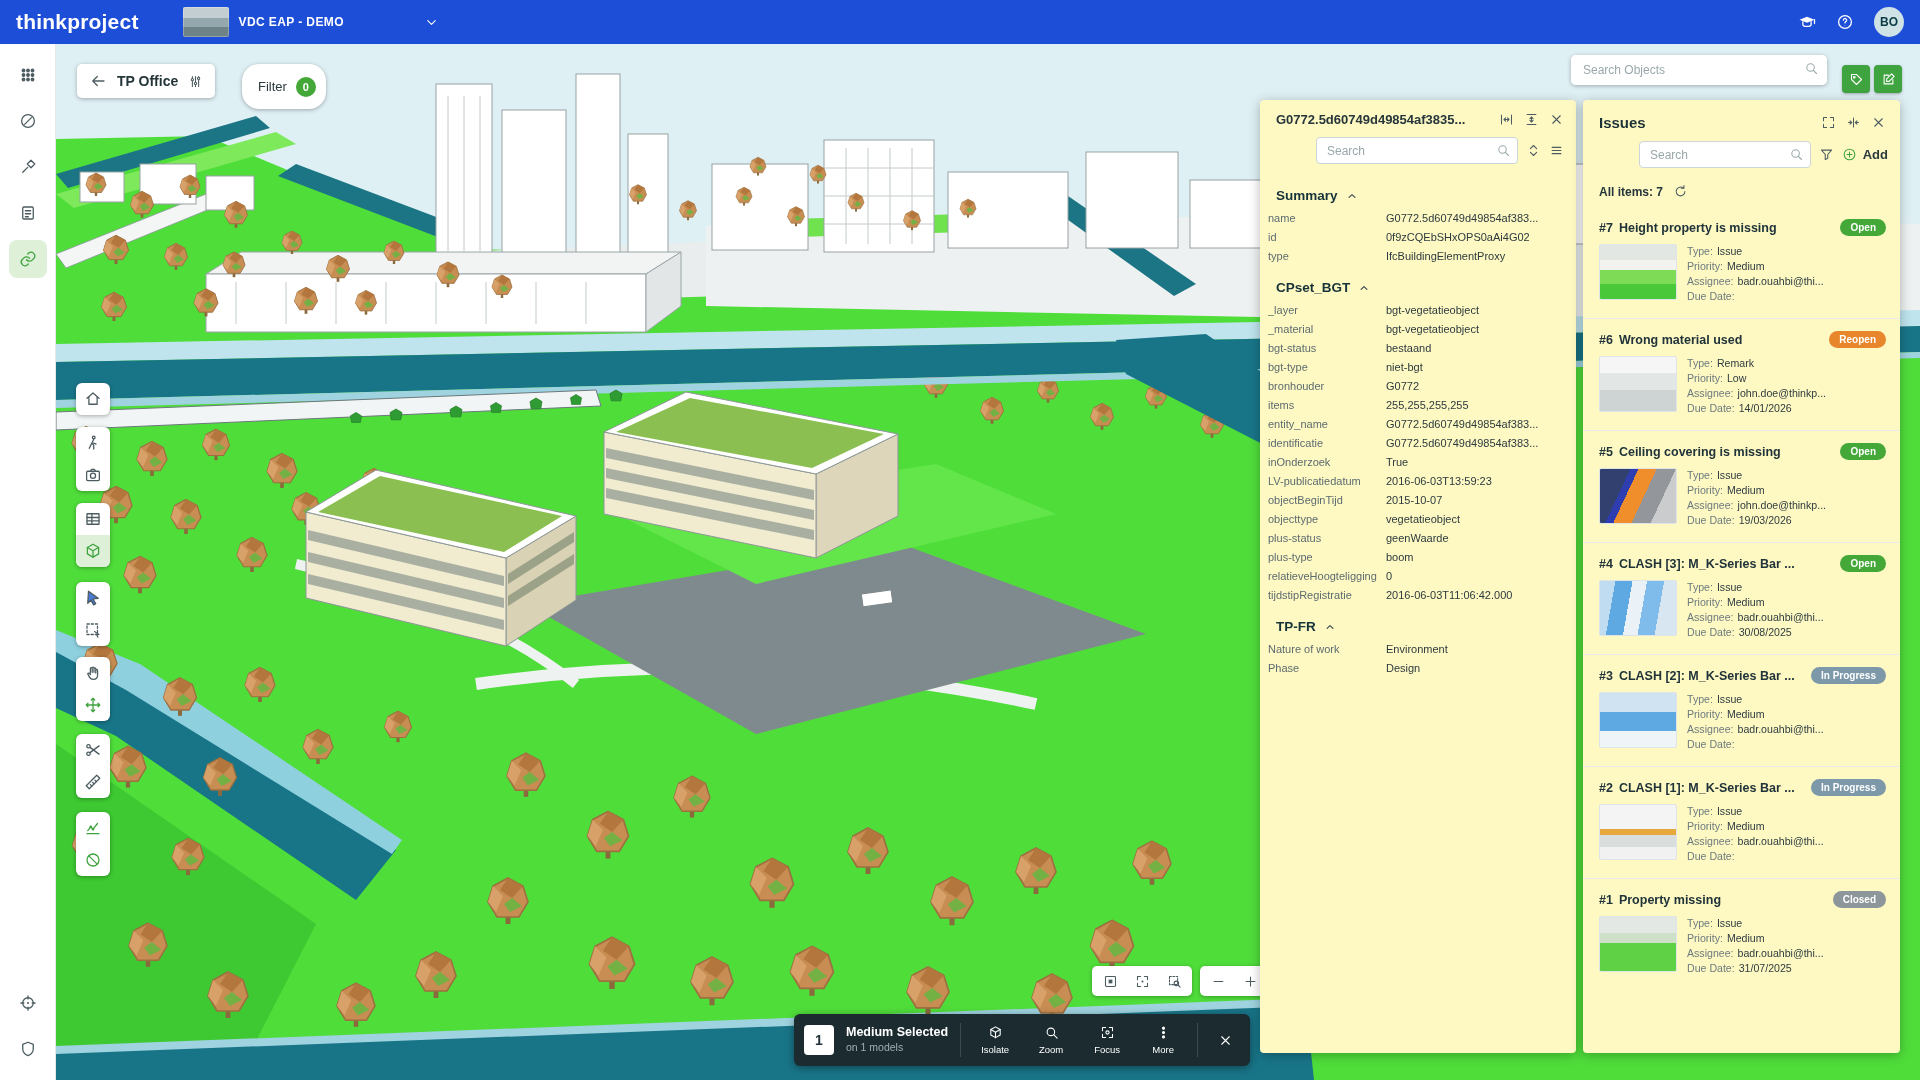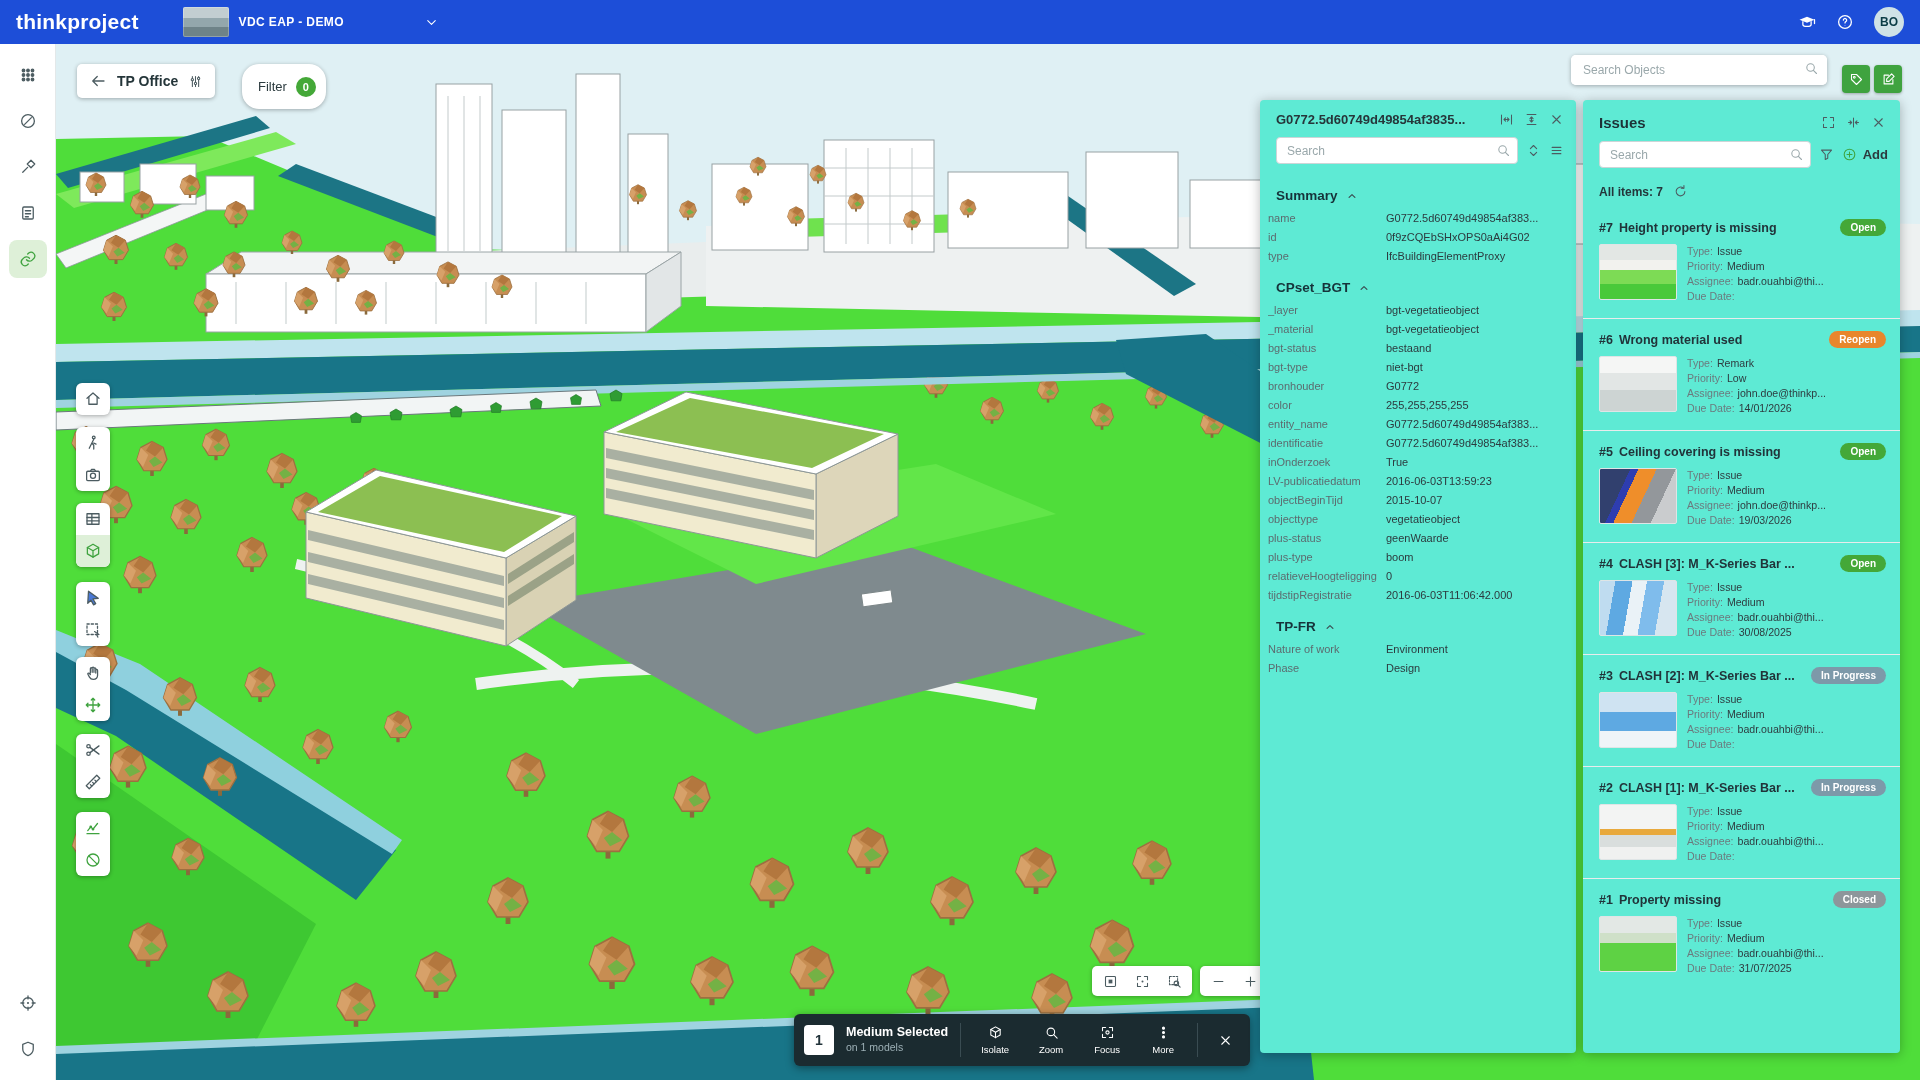--- a/index.html
+++ b/index.html
@@ -72,29 +72,29 @@
            font-size:14px;display:flex;align-items:center;justify-content:center;}
   .sel-txt{line-height:15px;}
   .sel-title{color:#fff;font-size:12.5px;font-weight:bold;}
   .sel-sub{color:#9db0b6;font-size:10.5px;}
   .sel-div{width:1px;height:34px;background:#3a4c52;}
   .sel-btn{display:flex;flex-direction:column;align-items:center;justify-content:center;width:44px;
            color:#fff;font-size:9.5px;gap:4px;cursor:pointer;}
   .sel-close{width:30px;display:flex;align-items:center;justify-content:center;cursor:pointer;}
 
   
-  .panel{position:absolute;background:#5eead4;border-radius:4px;box-shadow:0 2px 12px rgba(0,0,0,.28);z-index:30;}
+  .panel{position:absolute;background:#fef9c3;border-radius:4px;box-shadow:0 2px 12px rgba(0,0,0,.28);z-index:30;}
   .props{left:1260px;top:100px;width:316px;height:953px;overflow:hidden;}
   .issues{left:1583px;top:100px;width:317px;height:953px;display:flex;flex-direction:column;overflow:hidden;}
 
   .p-header{display:flex;align-items:center;padding:12px 12px 6px 16px;}
   .p-title{font-size:13px;font-weight:bold;color:#26363a;flex:1;white-space:nowrap;overflow:hidden;text-overflow:ellipsis;}
   .hicon{margin-left:10px;cursor:pointer;flex:none;}
 
-  .search-row{display:flex;align-items:center;gap:8px;padding:4px 12px 10px 16px;}
+  .search-row{display:flex;align-items:center;gap:8px;padding:4px 12px 10px 16px;margin-left:40px;}
   .search-box{flex:1;position:relative;}
   .search-box input{width:100%;height:27px;border:1px solid #ccd5d7;border-radius:4px;padding:0 28px 0 10px;
                     font-size:12px;color:#42535a;font-family:inherit;outline:none;}
   .search-box .mag{position:absolute;right:7px;top:6px;}
   input::placeholder{color:#9aa8ab;}
 
   .sec-header{display:flex;align-items:center;gap:7px;padding:14px 16px 6px;font-size:13.5px;
               font-weight:bold;color:#16333a;cursor:pointer;}
   .chev-ic{width:14px;height:14px;display:block;}
   .prow{display:flex;padding:3px 8px;font-size:11px;line-height:13px;}
@@ -684,21 +684,21 @@
       </div>
       <div class="prow">
         <span class="k">bgt-type</span>
         <span class="v">niet-bgt</span>
       </div>
       <div class="prow">
         <span class="k">bronhouder</span>
         <span class="v">G0772</span>
       </div>
       <div class="prow">
-        <span class="k">color</span>
+        <span class="k">items</span>
         <span class="v">255,255,255,255</span>
       </div>
       <div class="prow">
         <span class="k">entity_name</span>
         <span class="v">G0772.5d60749d49854af383...</span>
       </div>
       <div class="prow">
         <span class="k">identificatie</span>
         <span class="v">G0772.5d60749d49854af383...</span>
       </div>

